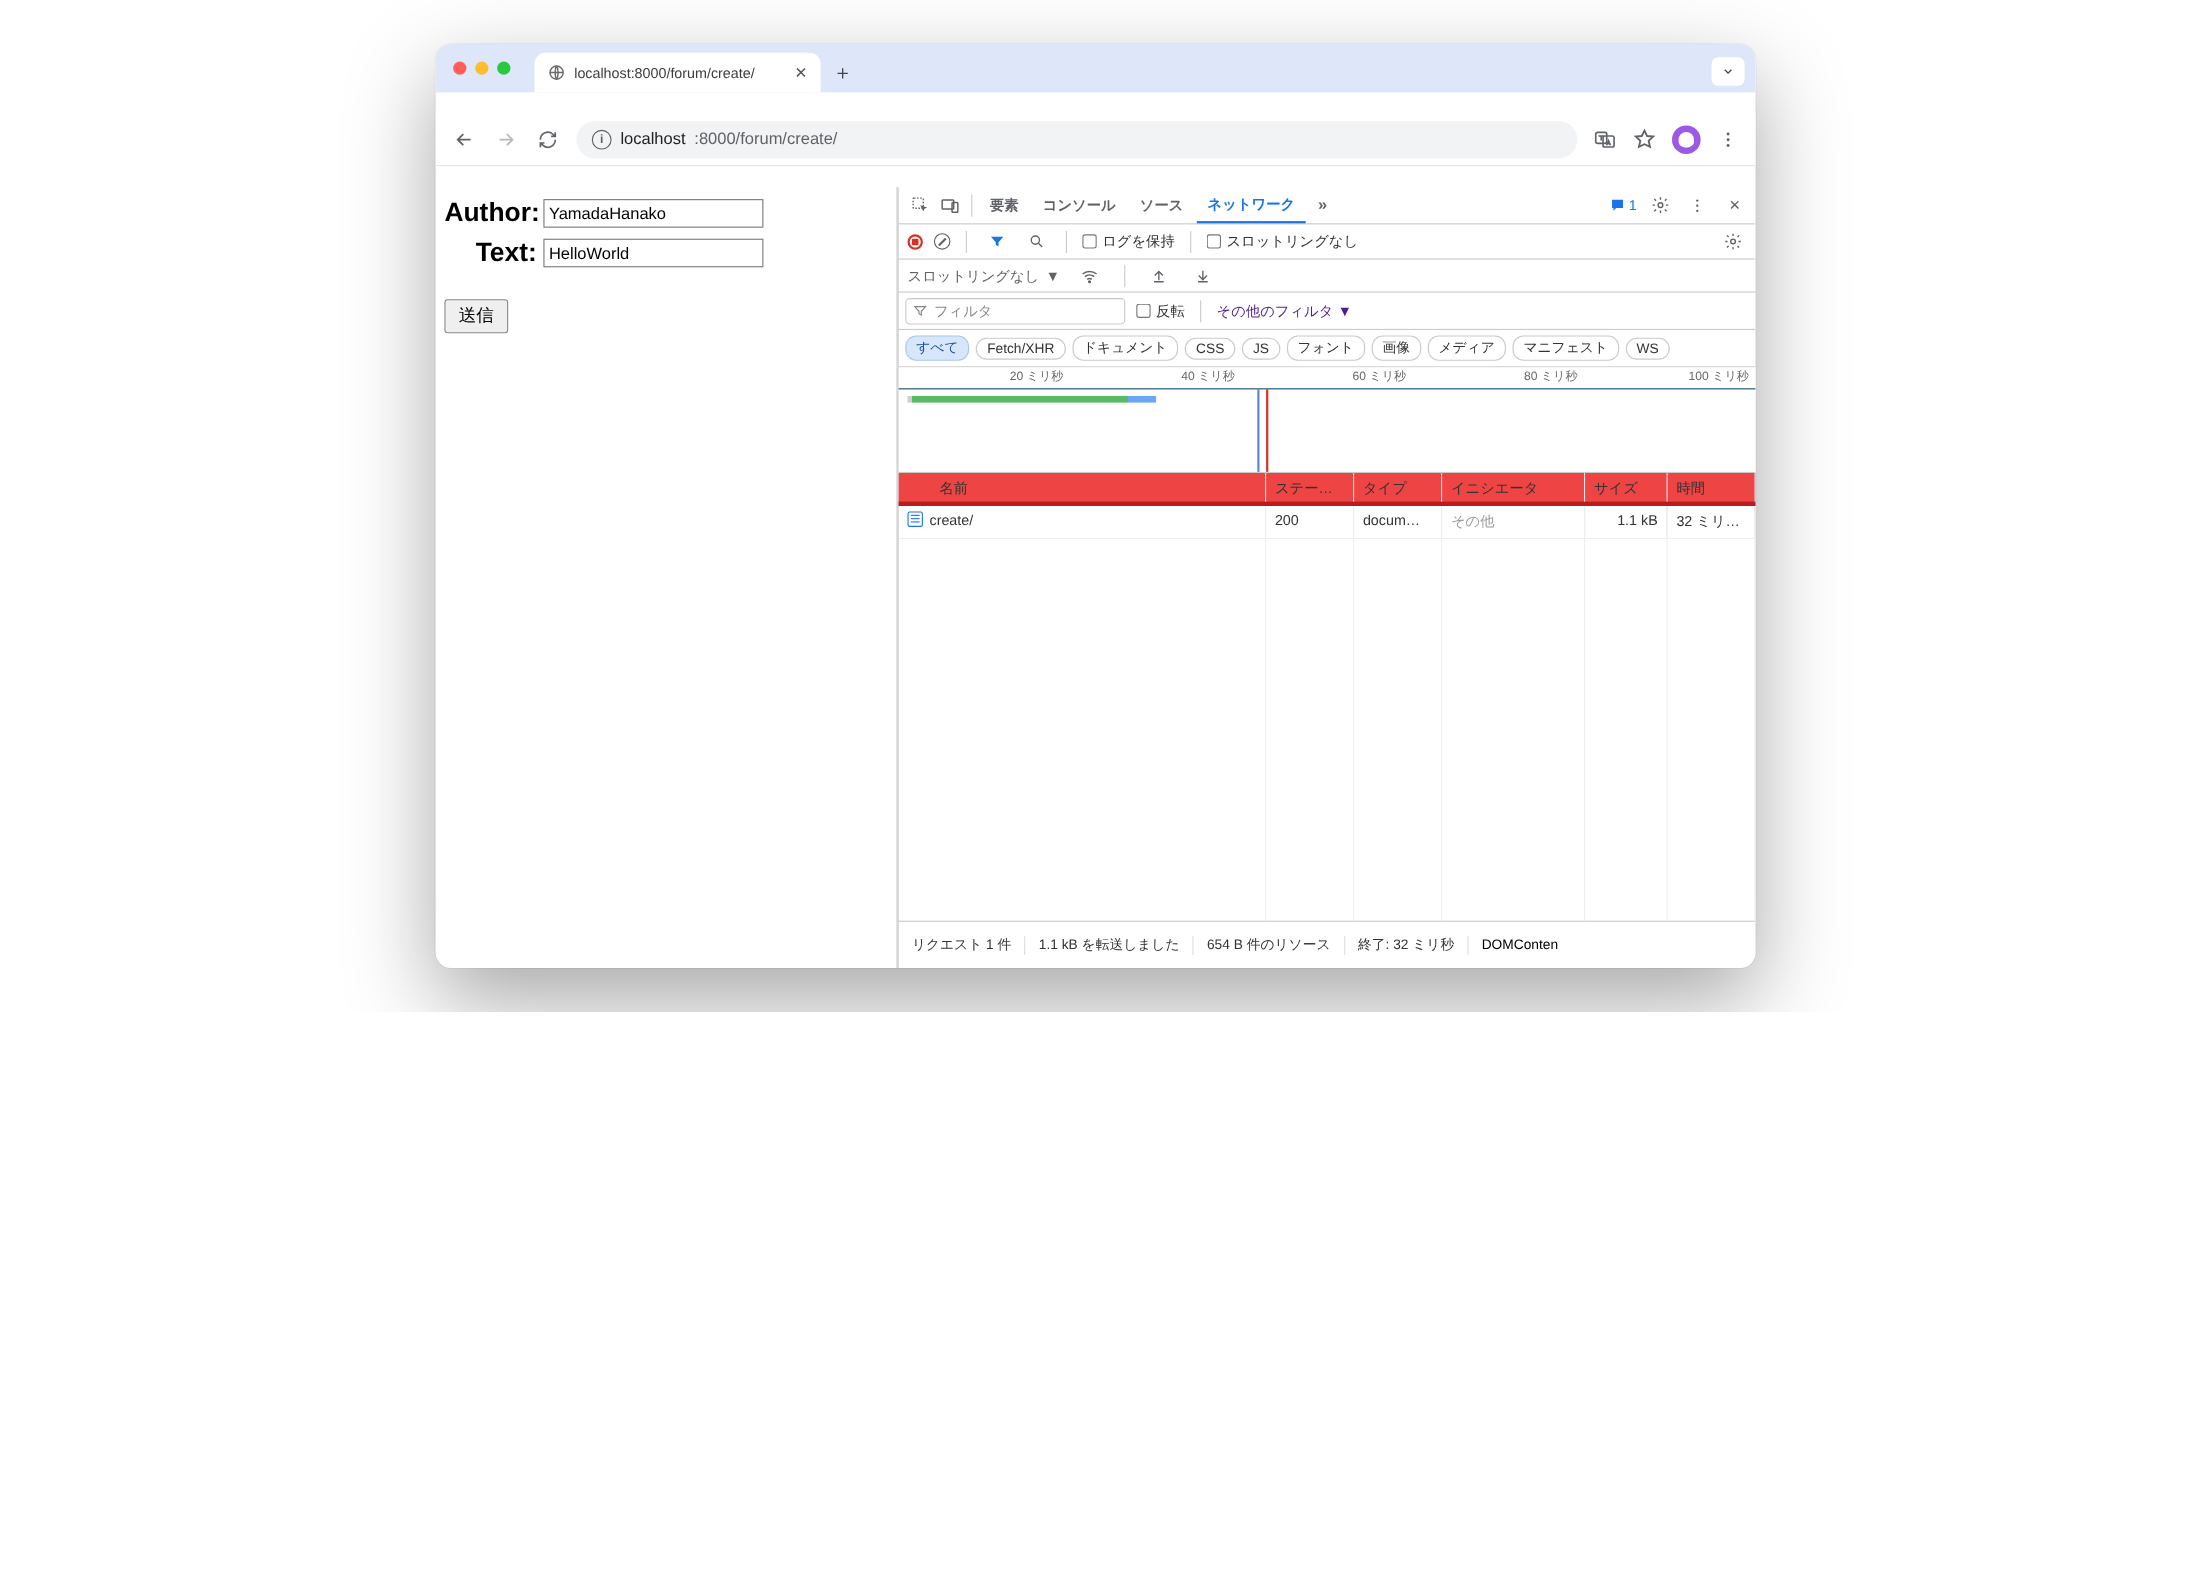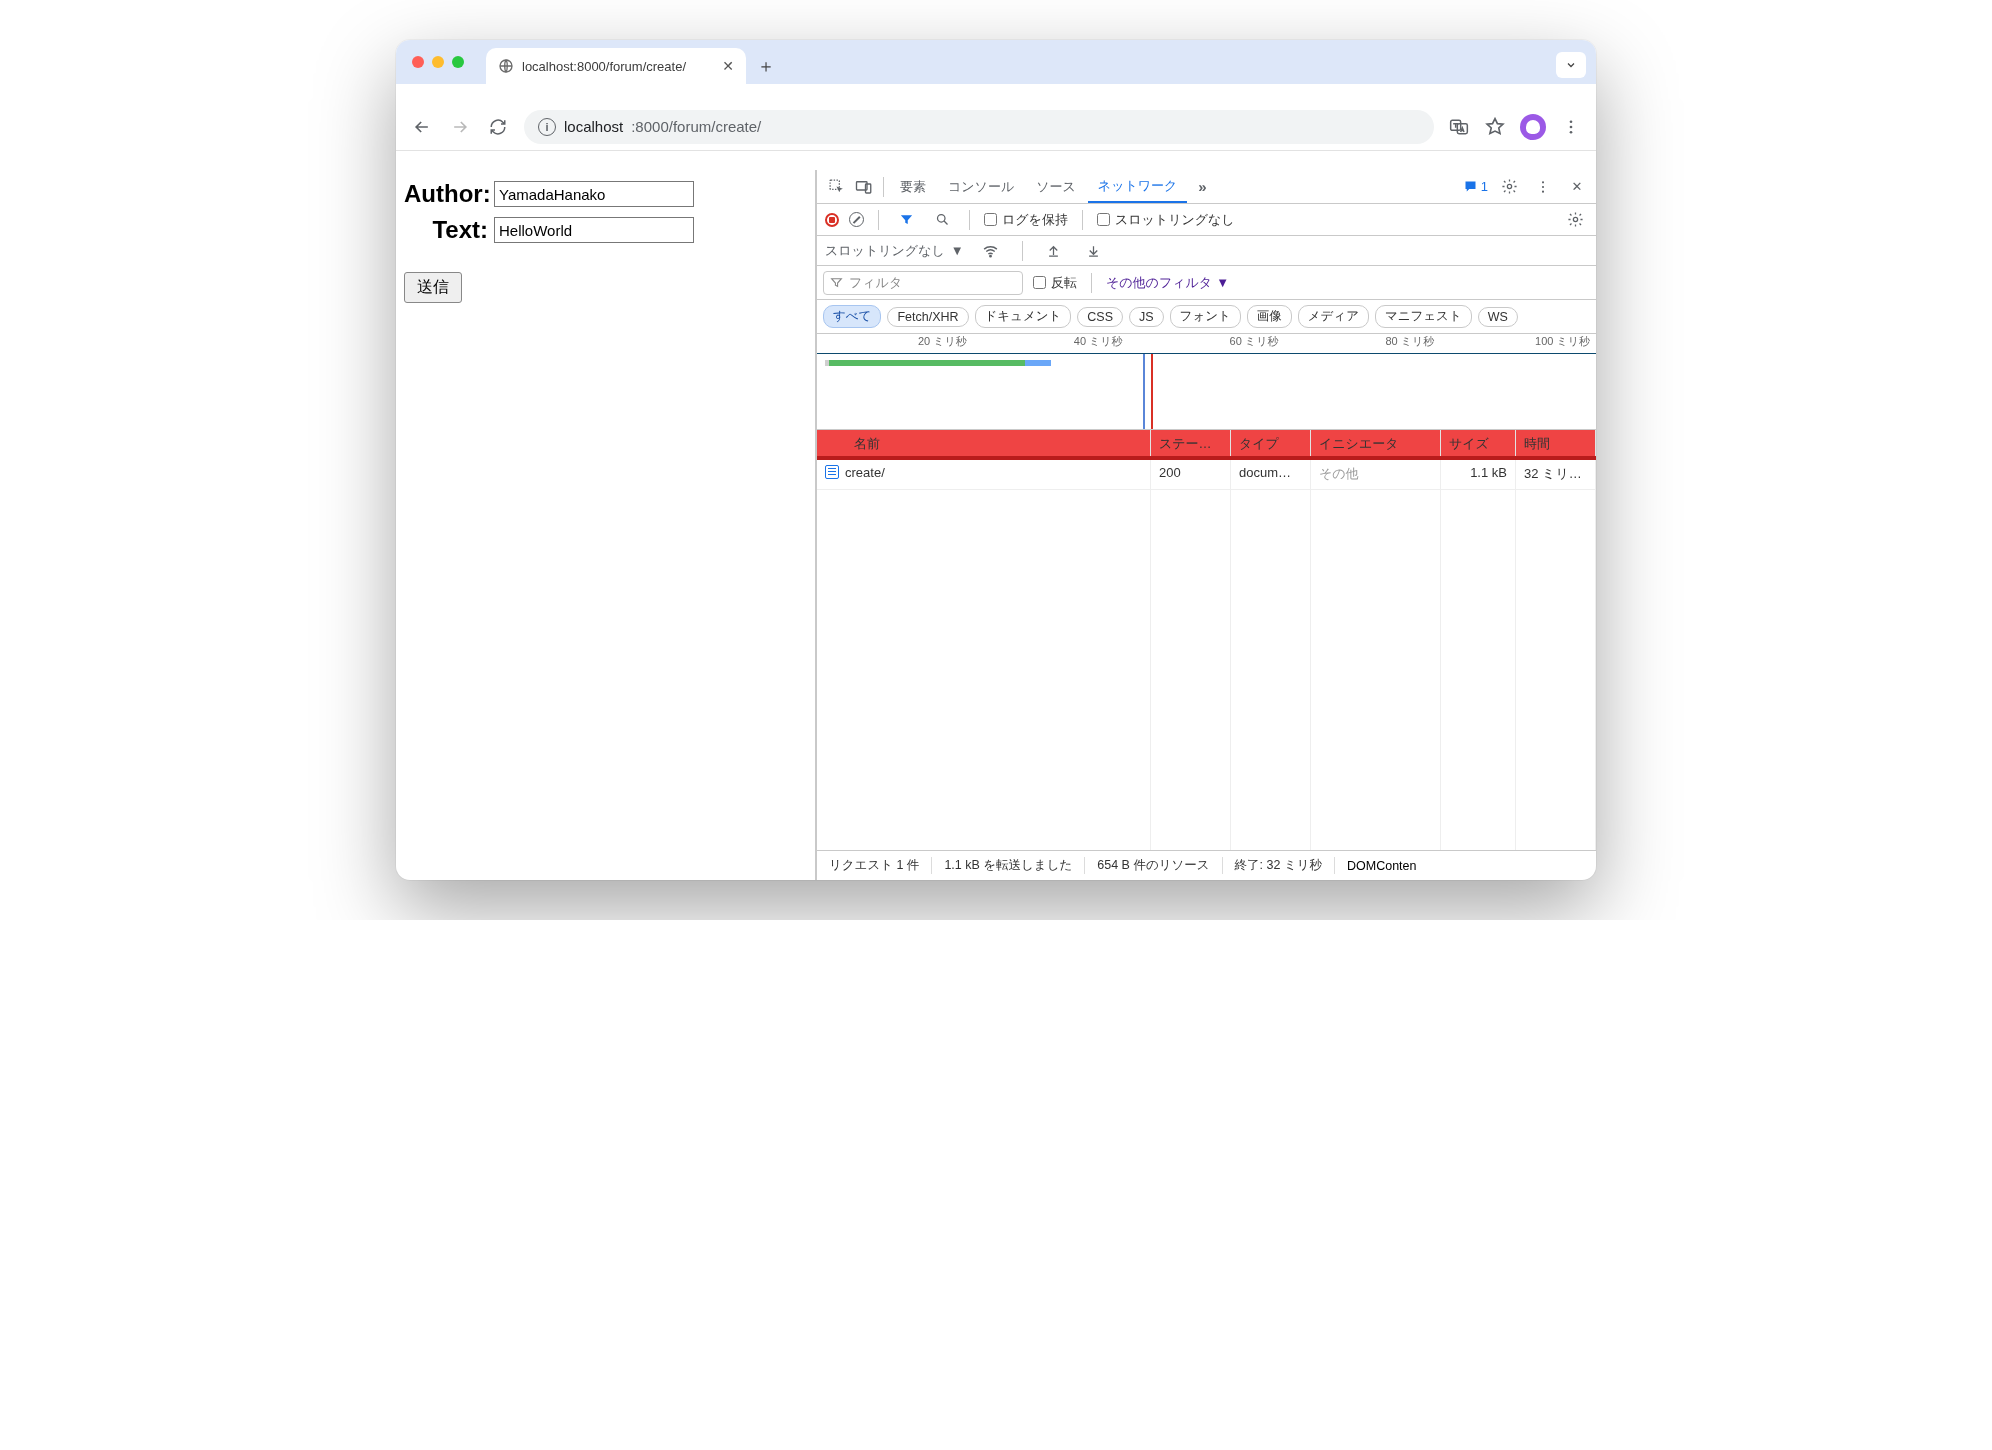--- a/index.html
+++ b/index.html
@@ -47,21 +47,21 @@
   .formrow{display:flex;align-items:center;margin-bottom:8px;}
   .formrow label{width:90px;text-align:right;font-size:24px;font-weight:700;padding-right:6px;}
   .formrow input{width:200px;height:26px;border:1px solid #777;font-size:15px;padding:0 4px;font-family:inherit;}
   .submit{margin-top:20px;border:1px solid #888;background:#efefef;font-size:16px;padding:4px 12px;border-radius:3px;}
 
   
   .devtools{flex:1;display:flex;flex-direction:column;min-width:0;border-left:1px solid #c9c9c9;font-size:13px;color:#333;}
   .dt-tabs{height:34px;border-bottom:1px solid #c9c9c9;display:flex;align-items:center;gap:2px;padding:0 6px;}
   .dticon{width:26px;height:26px;display:flex;align-items:center;justify-content:center;color:#5f6368;}
   .dtsep{width:1px;height:20px;background:#c9c9c9;margin:0 4px;}
-  .dttab{padding:0 10px;height:100%;display:flex;align-items:center;color:#5f6368;}
+  .dttab{padding:0 10px;height:100%;display:flex;align-items:center;color:#5f6368;font-weight:bold;}
   .dttab.active{color:#1a73e8;border-bottom:2px solid #1a73e8;}
   .dt-right{margin-left:auto;display:flex;align-items:center;gap:8px;}
   .issue{color:#1a73e8;display:flex;align-items:center;gap:3px;font-size:13px;}
 
   .dt-bar{height:32px;border-bottom:1px solid #c9c9c9;display:flex;align-items:center;gap:10px;padding:0 8px;}
   .rec{width:14px;height:14px;border:2px solid #d93025;border-radius:50%;display:flex;align-items:center;justify-content:center;}
   .rec::after{content:"";width:6px;height:6px;background:#d93025;border-radius:1px;}
   .clear{width:15px;height:15px;border:1.5px solid #5f6368;border-radius:50%;position:relative;}
   .clear::after{content:"";position:absolute;left:2px;top:6px;width:9px;height:1.5px;background:#5f6368;transform:rotate(-45deg);}
   .funnel{color:#1a73e8;}
@@ -92,21 +92,21 @@
   .ghdr div{color:#333;}
   .grow{height:30px;border-bottom:1px solid #eee;}
   .grow .ini{color:#9a9a9a;}
   .grow .sz{text-align:right;}
   .docic{display:inline-flex;width:14px;height:14px;border:1.3px solid #1a73e8;border-radius:2px;margin-right:6px;position:relative;vertical-align:-2px;}
   .docic::before{content:"";position:absolute;left:2px;top:2px;right:2px;height:1.3px;background:#1a73e8;box-shadow:0 3px 0 #1a73e8,0 6px 0 #1a73e8;}
   .gbody{flex:1;overflow:auto;position:relative;}
   .gcols{position:absolute;inset:0;display:grid;grid-template-columns:1fr 80px 80px 130px 75px 80px;pointer-events:none;}
   .gcols div{border-right:1px solid #eee;}
 
-  .status{height:30px;border-top:1px solid #c9c9c9;display:flex;align-items:center;gap:0;font-size:12.5px;color:#333;overflow:hidden;}
+  .status{height:43px;border-top:1px solid #c9c9c9;display:flex;align-items:center;gap:0;font-size:12.5px;color:#333;overflow:hidden;}
   .status span{padding:0 12px;border-right:1px solid #dcdcdc;white-space:nowrap;}
   .status .link{color:#000000;border:none;}
 </style>
 </head>
 <body>
 
 <div class="window">
 
   <div class="tabbar">
     <div class="traffic">

